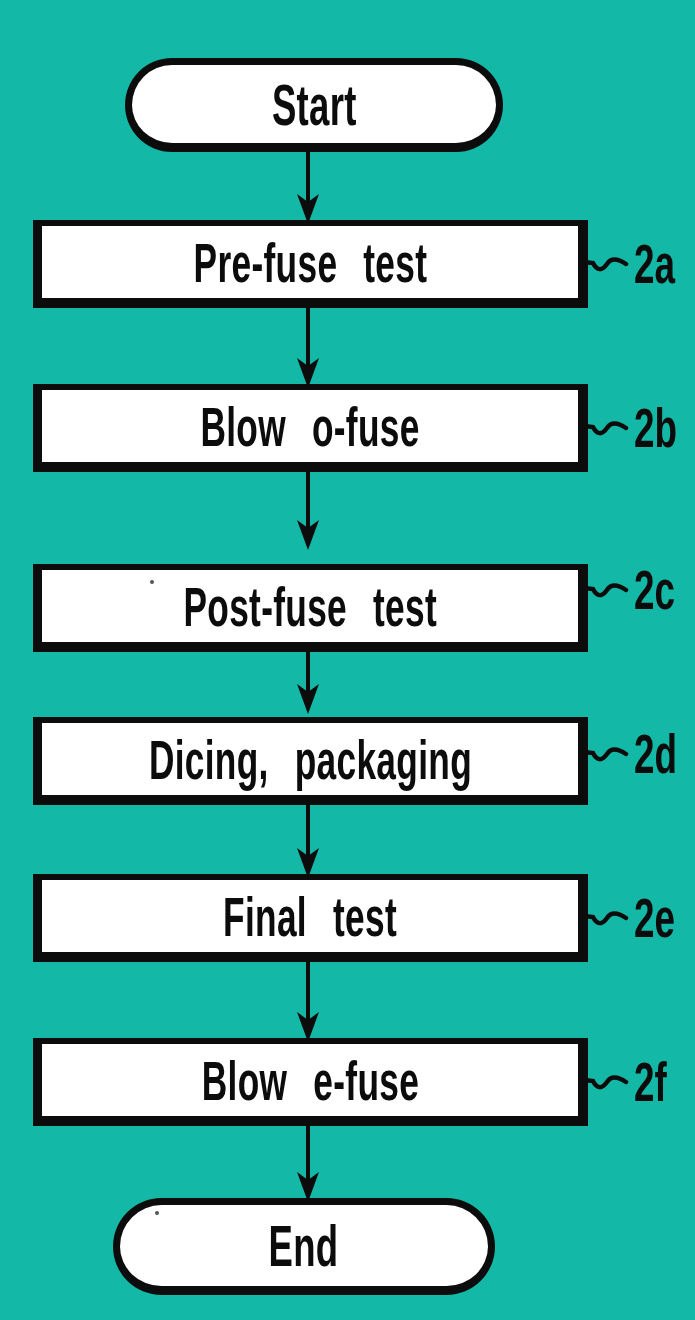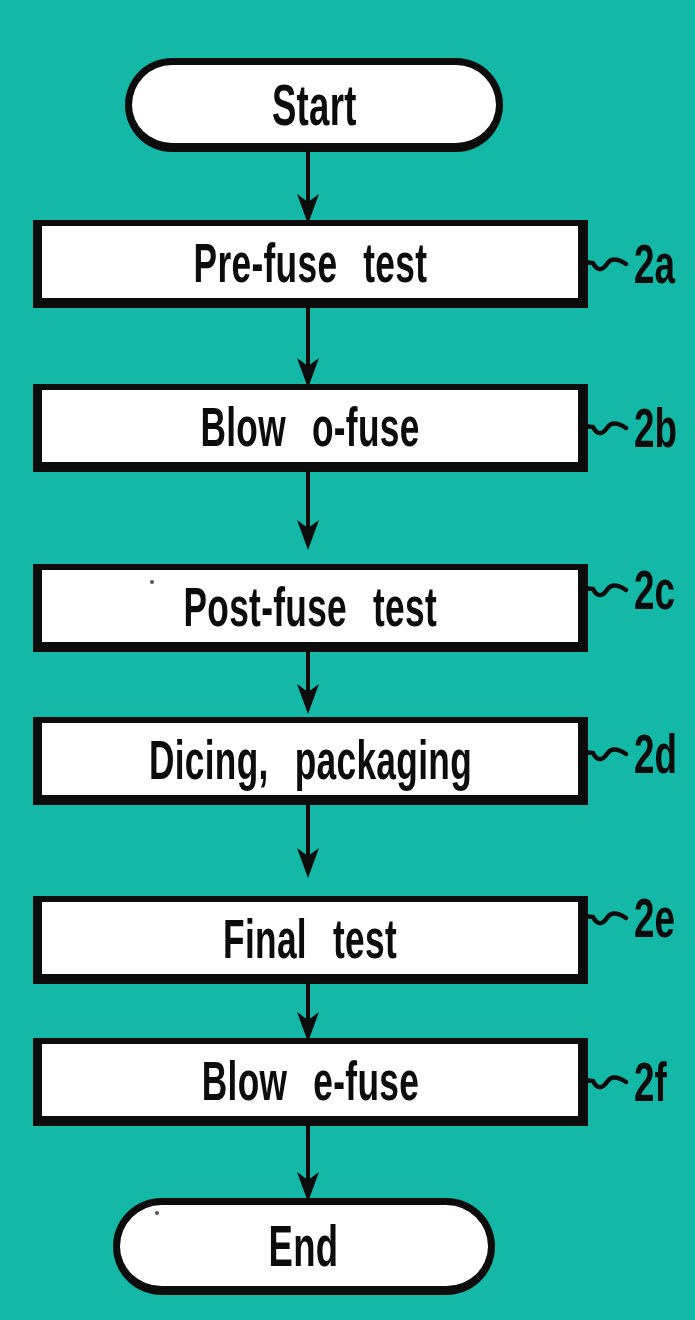--- a/index.html
+++ b/index.html
@@ -44,21 +44,21 @@
     border-bottom-width: 10px;
     background: #ffffff;
     display: flex;
     align-items: center;
     justify-content: center;
   }
   .process.r0 { top: 220px; }
   .process.r1 { top: 384px; }
   .process.r2 { top: 564px; }
   .process.r3 { top: 710px; margin-top: 7px; }
-  .process.r4 { top: 896px; }
+  .process.r4 { top: 874px; }
   .process.r5 { top: 1038px; }
   
   .txt {
     display: inline-block;
     white-space: nowrap;
     font-size: 56px;
     letter-spacing: 0.5px;
     word-spacing: 0.45em;
     transform: scaleX(0.63);
   }

